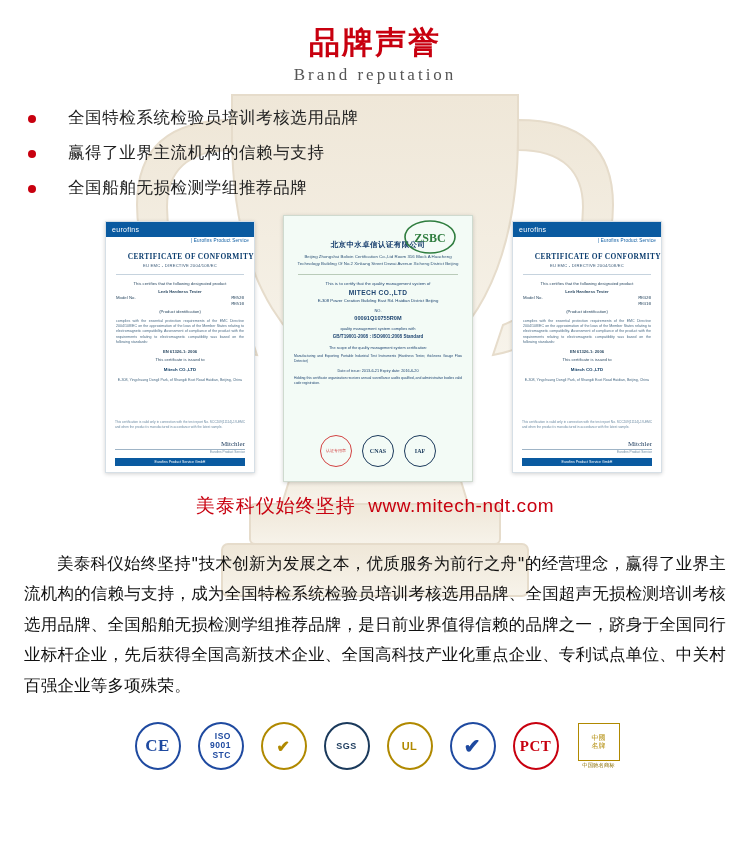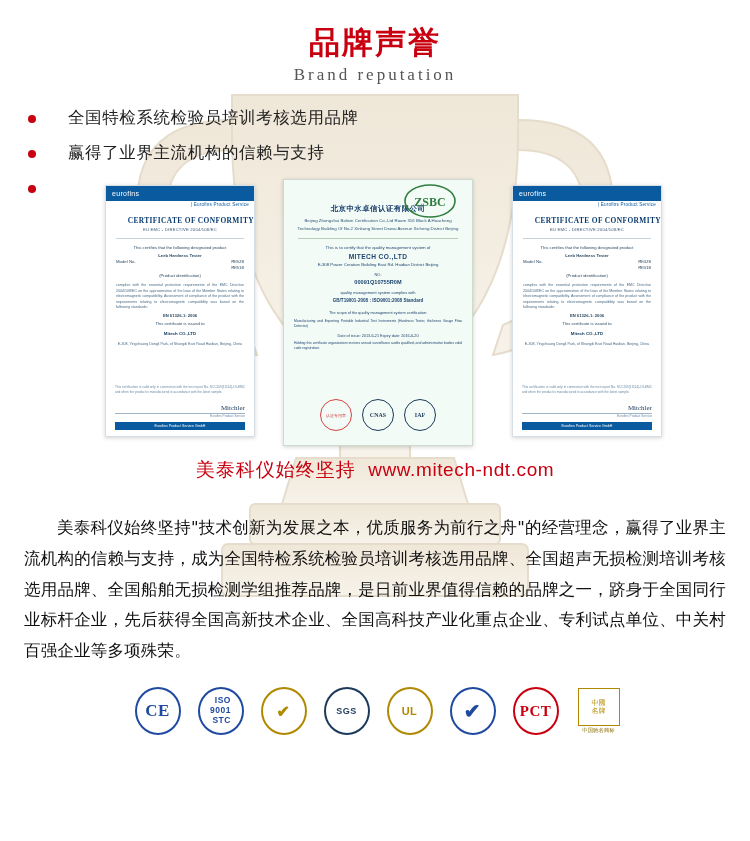--- a/index.html
+++ b/index.html
@@ -396,20 +396,21 @@
     <li>
       <span class="dot"></span>
       <span>全国特检系统检验员培训考核选用品牌</span>
     </li>
     <li>
       <span class="dot"></span>
       <span>赢得了业界主流机构的信赖与支持</span>
     </li>
     <li>
       <span class="dot"></span>
+      <span>全国船舶无损检测学组推荐品牌</span>
     </li>
   </ul>
 
   <div class="certs">
 
     <div class="cert cert-left">
       <div class="eurofins-bar">eurofins</div>
       <div class="eurofins-sub">| Eurofins Product Service</div>
       <div class="cert-title">CERTIFICATE OF CONFORMITY</div>
       <div class="cert-sub">EU EMC - DIRECTIVE 2004/108/EC</div>

